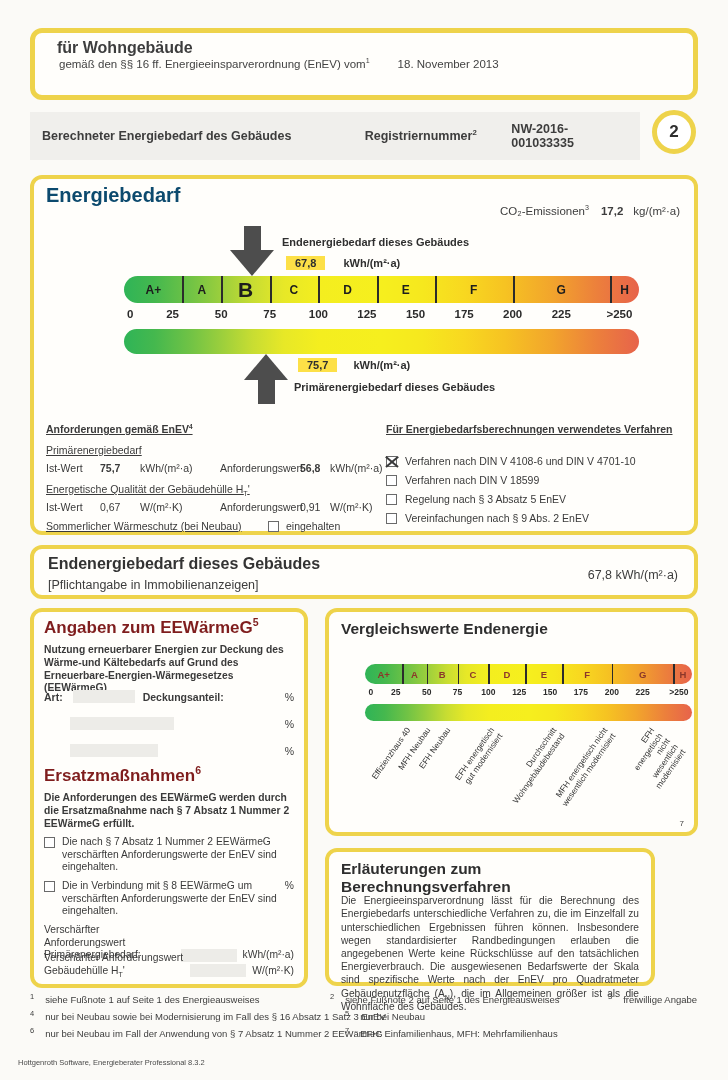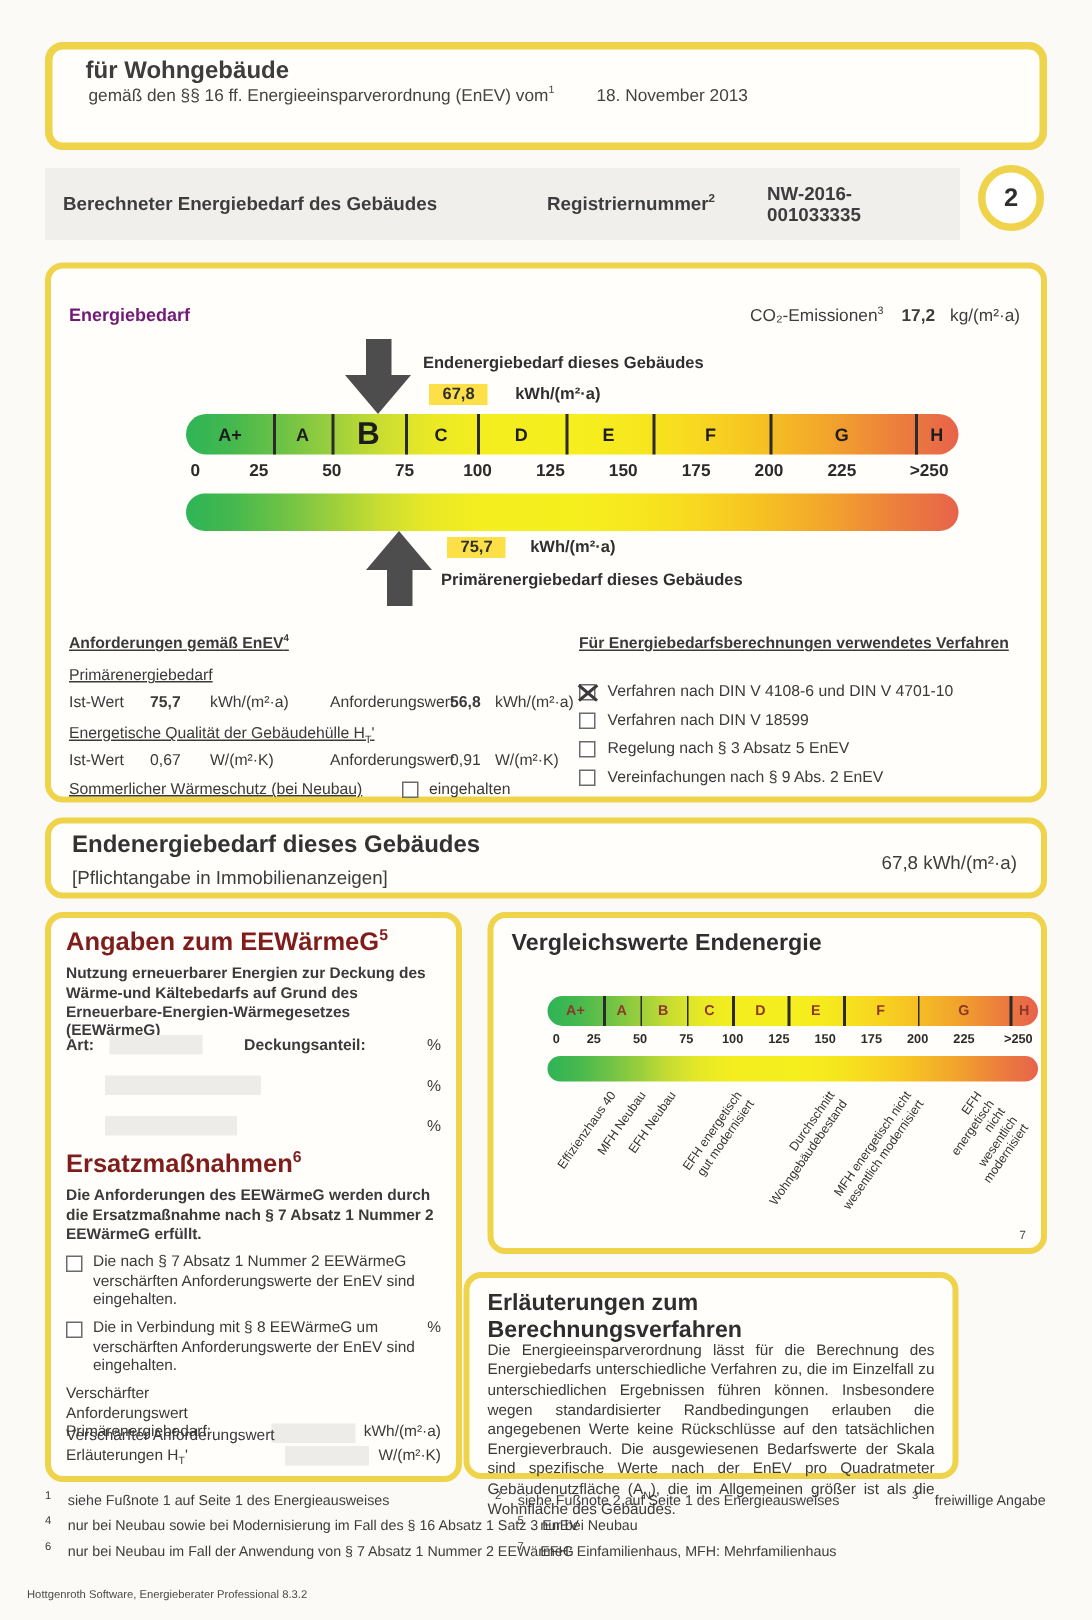--- a/index.html
+++ b/index.html
@@ -42,21 +42,21 @@
   .rb-reg{width:150px;}
   .page-badge{
     position:absolute;left:652px;top:110px;width:44px;height:44px;border-radius:50%;
     border:5px solid #eed34b;background:#fff;box-sizing:border-box;
     display:flex;align-items:center;justify-content:center;
     font-size:17px;font-weight:bold;color:#2e2e2e;
   }
 
   
   .energie-box{left:30px;top:175px;width:668px;height:360px;}
-  .eb-heading{position:absolute;left:12px;top:24px;font-size:12px;font-weight:bold;color:#701a75;}
+  .eb-heading{position:absolute;left:12px;top:5px;font-size:20px;font-weight:bold;color:#0c4a6e;}
   .co2-line{position:absolute;right:14px;top:26px;font-size:11.5px;color:#3d3d3d;}
   .co2-line .v{font-weight:bold;margin:10px 10px 0 12px;}
 
   .bar{position:absolute;border-radius:14px;
     background:linear-gradient(90deg,#2fb457 0%,#45b84e 6%,#71c345 13%,#9ccf3c 19%,#c8dd32 25%,#e7e827 31%,#f4ee1f 38%,#f6ef1e 50%,#f6e81e 58%,#f8d820 66%,#f6c322 74%,#f2a52c 83%,#ec7f3c 92%,#e7634b 100%);
   }
   .divider{position:absolute;top:0;bottom:0;width:2px;background:#2b2b2b;}
   .scale-letter{position:absolute;top:50%;transform:translate(-50%,-50%);font-size:12px;font-weight:bold;color:#1d1d1d;}
   .scale-letter.current{font-size:21px;}
   .ticks{position:absolute;height:16px;}
@@ -111,21 +111,21 @@
   .vlabel{
     position:absolute;top:0;
     transform:translateX(-100%) rotate(-55deg);
     transform-origin:100% 0;
     white-space:pre-line;text-align:right;
     font-size:8.3px;line-height:9.6px;color:#333;
   }
   .corner-sup{position:absolute;right:10px;bottom:4px;font-size:8px;color:#444;}
 
   
-  .erl-box{left:309px;top:848px;width:330px;height:138px;}
+  .erl-box{left:325px;top:848px;width:330px;height:138px;}
   .erl-h{position:absolute;left:12px;top:8px;font-size:15.5px;font-weight:bold;color:#2e2e2e;}
   .erl-p{position:absolute;left:12px;right:12px;top:32px;font-size:10.2px;line-height:13.2px;text-align:justify;color:#3a3a3a;}
 
   
   .fn{position:absolute;font-size:9.5px;color:#3d3d3d;white-space:nowrap;}
   .fn sup{font-size:7.5px;margin-right:11px;}
   .footer{position:absolute;left:18px;top:1058px;font-size:7.5px;color:#4a4a4a;}
 </style>
 </head>
 <body>
@@ -262,21 +262,21 @@
     <div class="v">67,8 kWh/(m²·a)</div>
   </div>
 
   <div class="box left-box">
     <div class="lb-h" style="top:6px;"><span>Angaben zum EEWärmeG</span><sup class="s">5</sup></div>
     <div class="lb-p" style="top:32px;">Nutzung erneuerbarer Energien zur Deckung des Wärme-und Kältebedarfs auf Grund des Erneuerbare-Energien-Wärmegesetzes (EEWärmeG)</div>
 
     <div class="fieldrow" style="top:78px;">
       <span class="b">Art:</span>
       <span class="ghost" style="width:62px;margin-left:10px;"></span>
-      <span class="b" style="margin-left:28px;">Deckungsanteil:</span>
+      <span class="b" style="margin-left:8px;">Deckungsanteil:</span>
       <span class="pct-right">%</span>
     </div>
     <div class="fieldrow" style="top:105px;">
       <span class="ghost" style="width:104px;margin-left:26px;"></span>
       <span class="pct-right">%</span>
     </div>
     <div class="fieldrow" style="top:132px;">
       <span class="ghost" style="width:88px;margin-left:26px;"></span>
       <span class="pct-right">%</span>
     </div>
@@ -303,21 +303,21 @@
       <span class="preline">Verschärfter Anforderungswert
 Primärenergiebedarf:</span>
       <span class="req-right">
           <span class="ghost" style="width:56px;"></span>
           <span>kWh/(m²·a)</span>
         </span>
     </div>
     <div class="req-row" style="top:340px;">
       <span>
         <span style="display:block;">Verschärfter Anforderungswert</span>
-        <span style="display:block;"><span>Erläuterungen H</span><span class="subT">T</span><span>'</span></span>
+        <span style="display:block;"><span>Gebäudehülle H</span><span class="subT">T</span><span>'</span></span>
       </span>
       <span class="req-right">
           <span class="ghost" style="width:56px;"></span>
           <span>W/(m²·K)</span>
         </span>
     </div>
   </div>
 
   <div class="box vgl-box">
     <div class="vgl-h">Vergleichswerte Endenergie</div>

